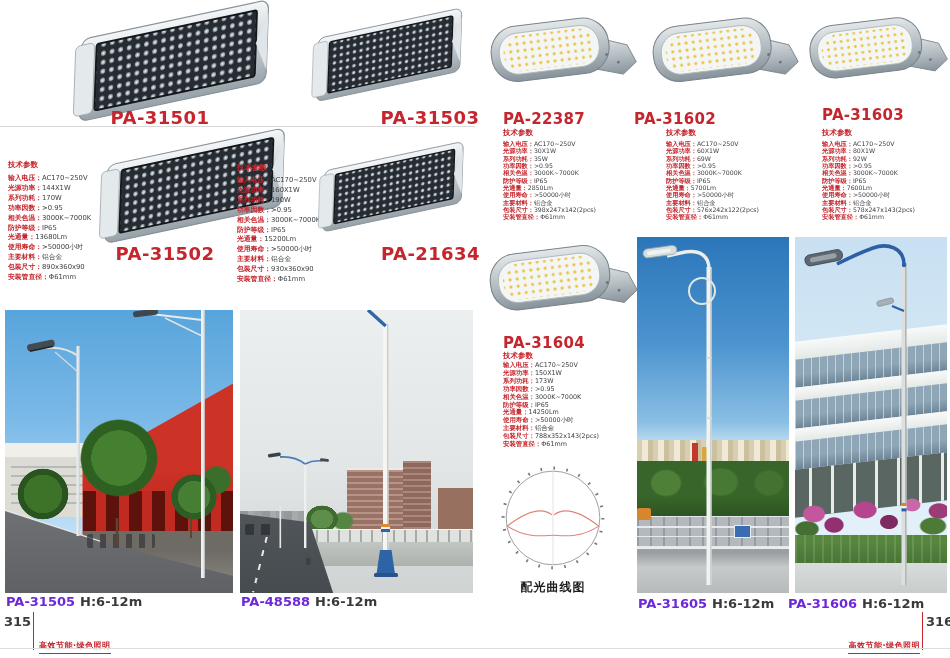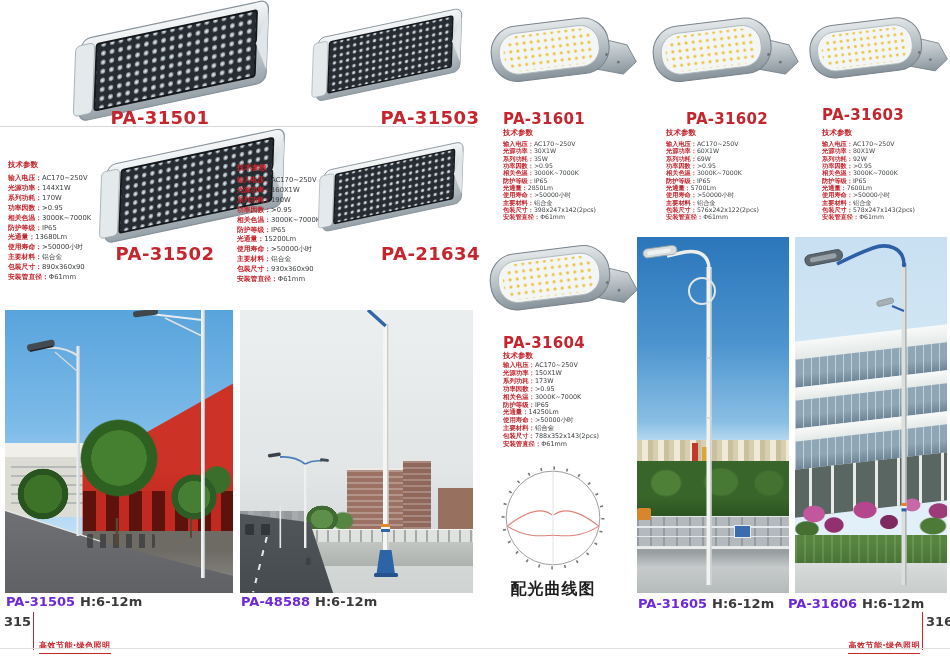--- a/index.html
+++ b/index.html
@@ -18,21 +18,21 @@
   .row .lab{color:#c5252c;font-weight:bold;}
   .row .val{color:#3d4043;}
   .cap{font-size:13px;font-weight:bold;color:#3a3a3a;white-space:nowrap;}
   .cap-model{color:#6d28d9;margin-right:5px;}
   .page-num{font-size:13px;font-weight:bold;color:#3a3a3a;text-align:right;}
   .red-vline{width:1px;height:38px;background:#c5252c;}
   .slogan-wrap{width:132px;}
   .slogan-text{display:inline-block;font-size:8px;font-weight:bold;color:#c5252c;border-bottom:1px solid #c5252c;padding-bottom:2px;letter-spacing:.5px;margin-top:23px;}
   .divider{height:1px;background:#d8d8d8;}
   .bottom-rule{position:absolute;left:0;top:648px;width:950px;height:1px;background:#dedede;}
-  .chart-cap{font-size:16px;font-weight:bold;color:#1d1d1d;text-align:center;letter-spacing:1px;}
+  .chart-cap{font-size:12px;font-weight:bold;color:#1d1d1d;text-align:center;letter-spacing:1px;}
   
   .photo{position:absolute;overflow:hidden;background:#cfe2ef;}
   
   .p1-sky{background:linear-gradient(180deg,#58a4dc 0%,#7cbae8 40%,#b9dcf4 75%,#dceef9 100%);}
   .p1-white-bldg{position:absolute;left:0;top:133px;width:92px;height:74px;
      background:linear-gradient(180deg,#f0efe9 0 14px,#dcdcd4 14px 100%);}
   .p1-white-bldg:after{content:"";position:absolute;inset:16px 6px 8px 6px;
      background:repeating-linear-gradient(180deg,transparent 0 7px,rgba(120,132,144,.38) 7px 9px);}
   .p1-red-bldg{clip-path:polygon(34% 56%,100% 26%,100% 100%,34% 100%);
      background:linear-gradient(180deg,#cd3226 0 55%,#a81f16 100%);}
@@ -321,21 +321,21 @@
     <div class="abs" style="left:39px;top:617px">
       <span class="slogan-text">高效节能·绿色照明</span>
     </div>
   </div>
 
   <div>
 
     <svg class="abs" style="left:486px;top:4px" width="152" height="94" viewBox="0 0 170 100">
         <use href="#lampB"></use>
       </svg>
-    <div class="abs model-l" style="left:503px;top:110px">PA-31601</div>
+    <div class="abs model-l" style="left:503px;top:110px">PA-22387</div>
     <div class="abs tech" style="left:503px;top:128px">技术参数</div>
     <div class="abs specs specs-rt" style="left:503px;top:140px">
   <div class="row"><span class="lab">输入电压：</span><span class="val">AC170~250V</span></div>
 
   <div class="row"><span class="lab">光源功率：</span><span class="val">30X1W</span></div>
 
   <div class="row"><span class="lab">系列功耗：</span><span class="val">35W</span></div>
 
   <div class="row"><span class="lab">功率因数：</span><span class="val">&gt;0.95</span></div>
 
@@ -350,21 +350,21 @@
   <div class="row"><span class="lab">主要材料：</span><span class="val">铝合金</span></div>
 
   <div class="row"><span class="lab">包装尺寸：</span><span class="val">398x247x142(2pcs)</span></div>
 
   <div class="row"><span class="lab">安装管直径：</span><span class="val">Φ61mm</span></div>
 </div>
 
     <svg class="abs" style="left:648px;top:4px" width="152" height="94" viewBox="0 0 170 100">
         <use href="#lampB"></use>
       </svg>
-    <div class="abs model-l" style="left:686px;top:110px">PA-31602</div>
+    <div class="abs model-l" style="left:634px;top:110px">PA-31602</div>
     <div class="abs tech" style="left:666px;top:128px">技术参数</div>
     <div class="abs specs specs-rt" style="left:666px;top:140px">
   <div class="row"><span class="lab">输入电压：</span><span class="val">AC170~250V</span></div>
 
   <div class="row"><span class="lab">光源功率：</span><span class="val">60X1W</span></div>
 
   <div class="row"><span class="lab">系列功耗：</span><span class="val">69W</span></div>
 
   <div class="row"><span class="lab">功率因数：</span><span class="val">&gt;0.95</span></div>
 

